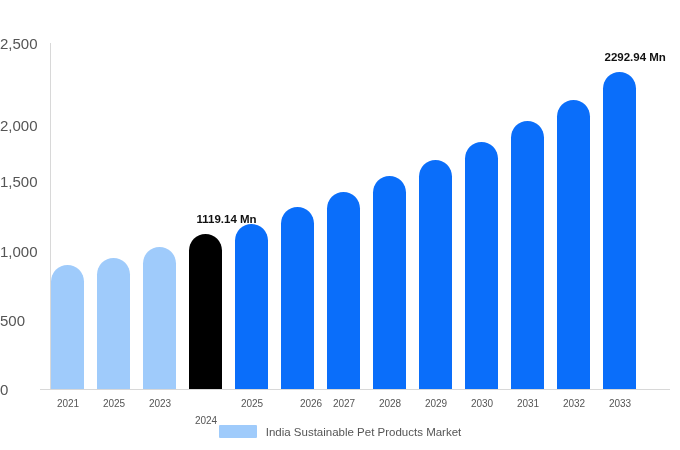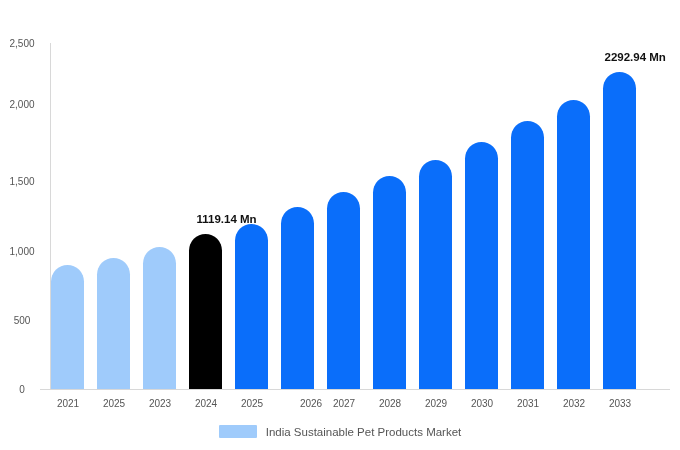--- a/index.html
+++ b/index.html
@@ -42,22 +42,22 @@
     left:40px;top:389px;
     width:630px;height:1px;
     background:#d8d8d8;
   }
 
   
   .ytick{
     position:absolute;
     right:0;
     width:44px;
-    text-align:center;
-    font-size:10px;
+    text-align:left;
+    font-size:15px;
     color:#555555;
     transform:translateY(-50%);
     white-space:nowrap;
   }
   .ytick-wrap{
     position:absolute;
     left:0;top:0;width:44px;height:450px;
   }
 
   
@@ -115,21 +115,21 @@
 
 
   <div class="y-axis-line"></div>
   <div class="x-axis-line"></div>
 
   <div class="ytick-wrap" id="ytick-wrap">
       <div class="ytick" style="top: 389px;">0</div>
       <div class="ytick" style="top: 319.8px;">500</div>
       <div class="ytick" style="top: 250.6px;">1,000</div>
       <div class="ytick" style="top: 181.4px;">1,500</div>
-      <div class="ytick" style="top: 104px;">2,000</div>
+      <div class="ytick" style="top: 125px;">2,000</div>
       <div class="ytick" style="top: 43px;">2,500</div>
     </div>
 
   <div class="plot" id="plot">
       <div class="bar" title="2021: 896" style="left: 0px; height: 124.006px; background: rgb(159, 203, 251);"></div>
       <div class="bar" title="2022: 947" style="left: 46px; height: 131.065px; background: rgb(159, 203, 251);"></div>
       <div class="bar" title="2023: 1025" style="left: 92px; height: 141.86px; background: rgb(159, 203, 251);"></div>
       <div class="bar" title="2024: 1119.14" style="left: 138px; height: 154.889px; background: rgb(0, 0, 0);"></div>
       <div class="bar" title="2025: 1192" style="left: 184px; height: 164.973px; background: rgb(10, 110, 250);"></div>
       <div class="bar" title="2026: 1315" style="left: 230px; height: 181.996px; background: rgb(10, 110, 250);"></div>
@@ -139,21 +139,21 @@
       <div class="bar" title="2030: 1784" style="left: 414px; height: 246.906px; background: rgb(10, 110, 250);"></div>
       <div class="bar" title="2031: 1936" style="left: 460px; height: 267.942px; background: rgb(10, 110, 250);"></div>
       <div class="bar" title="2032: 2088" style="left: 506px; height: 288.979px; background: rgb(10, 110, 250);"></div>
       <div class="bar" title="2033: 2292.94" style="left: 552px; height: 317.343px; background: rgb(10, 110, 250);"></div>
     </div>
 
   <div id="xticks">
       <div class="xtick" style="left: 45px;">2021</div>
       <div class="xtick" style="left: 91px;">2025</div>
       <div class="xtick" style="left: 137px;">2023</div>
-      <div class="xtick" style="left: 183px;">2024</div>
+      <div class="xtick" style="left: 183px; margin-top: 17px;">2024</div>
       <div class="xtick" style="left: 229px;">2025</div>
       <div class="xtick" style="left: 288px;">2026</div>
       <div class="xtick" style="left: 321px;">2027</div>
       <div class="xtick" style="left: 367px;">2028</div>
       <div class="xtick" style="left: 413px;">2029</div>
       <div class="xtick" style="left: 459px;">2030</div>
       <div class="xtick" style="left: 505px;">2031</div>
       <div class="xtick" style="left: 551px;">2032</div>
       <div class="xtick" style="left: 597px;">2033</div>
     </div>

